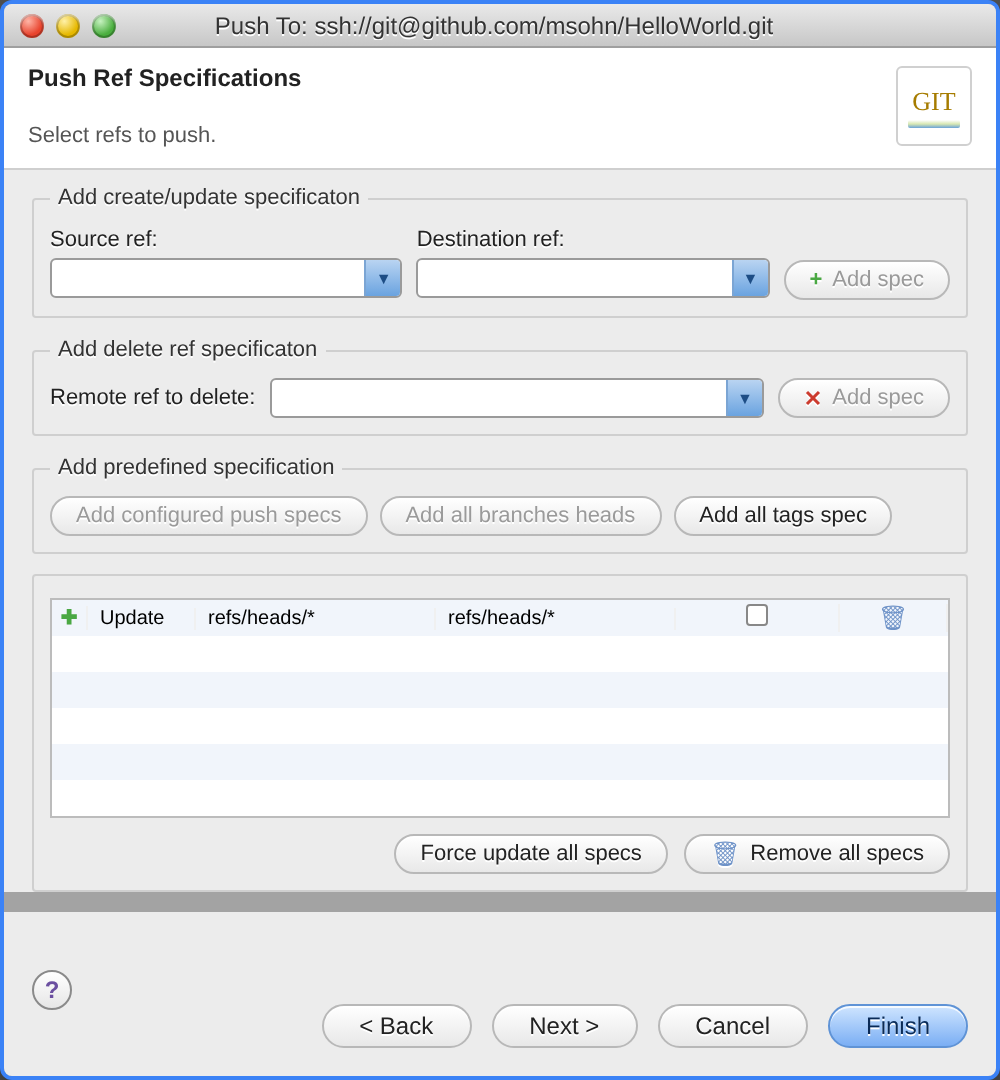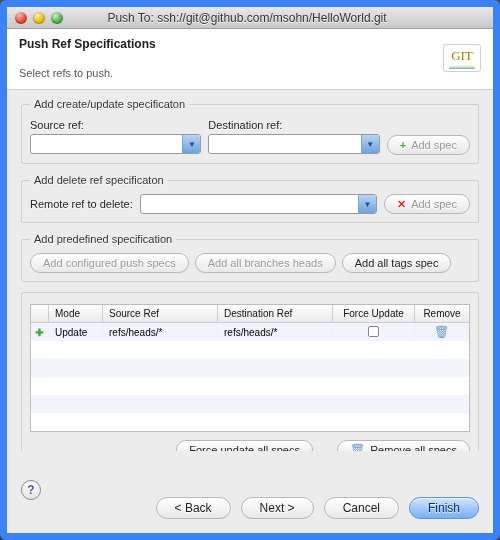--- a/index.html
+++ b/index.html
@@ -1,19 +1,19 @@
 <!DOCTYPE html>
 <html><head>
 <meta charset="utf-8">
 <style>
   * { box-sizing: border-box; margin: 0; padding: 0; }
   html, body { width: 500px; height: 540px; font-family: "Lucida Grande", "Helvetica Neue", Arial, sans-serif; font-size: 11px; background: #555; }
   .window {
     position: absolute; inset: 0;
-    border: 7px solid #3b82f6; border-radius: 6px; overflow: hidden;
+    border: 2px solid #3b82f6; border-radius: 6px; overflow: hidden;
     box-shadow: 0 10px 30px rgba(0,0,0,.6), inset 0 1px 0 rgba(255,255,255,.35);
     background: #a3a3a3;
   }
   
   .titlebar {
     height: 22px;
     background: linear-gradient(#e9e9e9, #c7c7c7);
     border-bottom: 1px solid #9f9f9f;
     display: flex; align-items: center; padding: 0 8px; gap: 6px;
     font-size: 12px; color: #333;
@@ -25,21 +25,21 @@
   .dot.green { background: radial-gradient(circle at 35% 30%, #c7f2c1, #4aae3e 60%); }
   .titlebar .title { flex: 1; text-align: center; text-shadow: 0 1px 0 #fff; white-space: nowrap; overflow: hidden; text-overflow: ellipsis; }
 
   
   .header {
     background: #fff; border-bottom: 1px solid #cfcfcf;
     padding: 8px 12px 10px 12px; display: flex; align-items: center;
   }
   .header-text .h1 { font-size: 12px; font-weight: bold; color: #222; }
   .header-text .sub { font-size: 11px; color: #555; margin-top: 16px; }
-  .git-badge { margin-left: auto; width: 38px; height: 28px; border: 1px solid #d0d0d0; border-radius: 3px; display: flex; flex-direction: column; align-items: center; justify-content: center; font-family: Georgia, serif; font-size: 13px; color: #a67c00; background: #fff; }
+  .git-badge { margin-left: auto; width: 38px; height: 40px; border: 1px solid #d0d0d0; border-radius: 3px; display: flex; flex-direction: column; align-items: center; justify-content: center; font-family: Georgia, serif; font-size: 13px; color: #a67c00; background: #fff; }
   .git-badge .bar { width: 26px; height: 4px; margin-top: 1px; background: linear-gradient(#fff, #d8e8b2, #6aa3d8); border-radius: 1px; }
 
   .body { padding: 8px 14px 0 14px; background: #ececec; }
 
   fieldset { border: 1px solid #cfcfcf; border-radius: 2px; padding: 8px; margin-bottom: 10px; position: relative; }
   fieldset > legend { font-size: 11px; color: #333; padding: 0 4px; text-shadow: 0 1px 0 #fff; }
 
   .row { display: flex; gap: 7px; align-items: center; }
   .col { display: flex; flex-direction: column; gap: 3px; }
   .label { color: #222; text-shadow: 0 1px 0 #fff; }
@@ -80,21 +80,21 @@
   .c4 { width: 82px; text-align: center; } .c5 { width: 54px; text-align: center; }
   .tbody { height: 108px; overflow: hidden; }
   .tr { display: flex; height: 18px; align-items: center; font-size: 10px; }
   .tr:nth-child(odd) { background: #f1f5fb; }
   .tr:nth-child(even) { background: #fff; }
   .td { padding: 0 6px; overflow: hidden; white-space: nowrap; text-overflow: ellipsis; border-right: 1px solid #f0f0f0;}
   .td.c0 { display:flex; align-items:center; justify-content:center;}
   .checkbox { width: 11px; height: 11px; border: 1px solid #888; background: #fff; display: inline-block; border-radius: 2px;}
   .trash { color: #6f93c8; font-size: 12px; }
 
-  .actions-right { display: flex; justify-content: flex-end; gap: 24px; margin-top: 8px; }
+  .actions-right { display: flex; justify-content: flex-end; gap: 8px; margin-top: 8px; }
 
   .footer {
     position: absolute; left: 0; right: 0; bottom: 0;
     padding: 10px 14px 14px 14px; display: flex; align-items: center; gap: 10px;
     background: #ececec;
   }
   .help {
     width: 20px; height: 20px; border-radius: 50%; border: 1px solid #8a8a8a;
     background: linear-gradient(#ffffff,#e6e6e6);
     display: flex; align-items: center; justify-content: center;
@@ -182,28 +182,20 @@
       <div class="row" style="gap:6px;">
         <div class="pillbtn disabled">Add configured push specs</div>
         <div class="pillbtn disabled">Add all branches heads</div>
         <div class="pillbtn">Add all tags spec</div>
       </div>
     </fieldset>
 
     <fieldset>
 
       <div class="table">
-        <div class="thead">
-          <div class="th c0"></div>
-          <div class="th c1">Mode</div>
-          <div class="th c2">Source Ref</div>
-          <div class="th c3">Destination Ref</div>
-          <div class="th c4">Force Update</div>
-          <div class="th c5">Remove</div>
-        </div>
         <div class="tbody">
           <div class="tr">
             <div class="td c0">
                 <span class="ic-plus">✚</span>
               </div>
             <div class="td c1">Update</div>
             <div class="td c2">refs/heads/*</div>
             <div class="td c3">refs/heads/*</div>
             <div class="td c4"><span class="checkbox"></span></div>
             <div class="td c5"><span class="trash">🗑</span></div>

